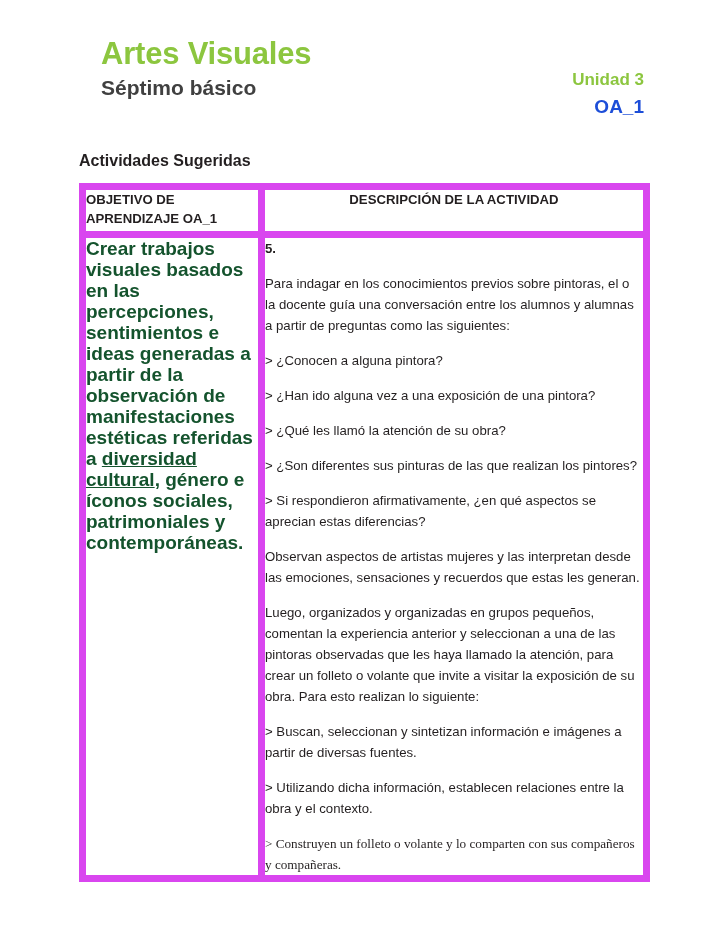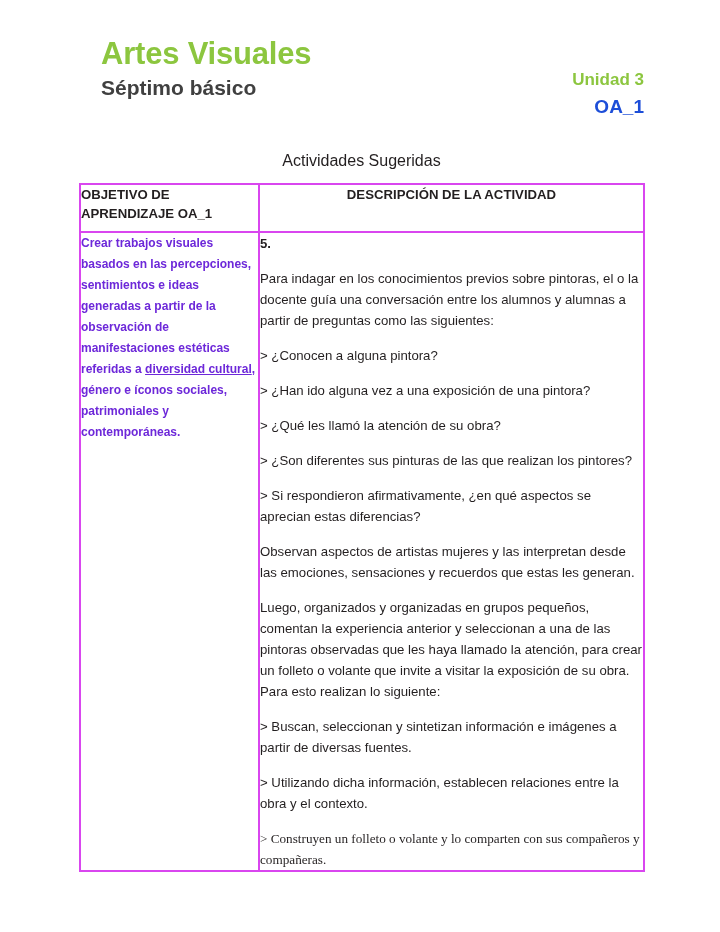--- a/index.html
+++ b/index.html
@@ -74,38 +74,38 @@
     margin-top: 3px;
     white-space: nowrap;
   }
 
   
   .section-title {
     position: absolute;
     left: 79px;
     top: 150px;
     width: 565px;
-    text-align: center;
+    text-align: left;
     font-size: 16px;
-    font-weight: normal;
+    font-weight: bold;
     color: #231f20;
     line-height: 22px;
   }
 
   
   .tbl {
     position: absolute;
     left: 79px;
     top: 183px;
     width: 564px;
     border-collapse: collapse;
     table-layout: fixed;
   }
   .tbl td, .tbl th {
-    border: 2px solid #d946ef;
+    border: 7px solid #d946ef;
     vertical-align: top;
     padding: 0;
   }
   .col-left  { width: 179px; }
   .col-right { width: 385px; }
 
   .th-left {
     padding: 8px 8px 8px 7px;
     font-size: 13.2px;
     font-weight: bold;
@@ -118,24 +118,24 @@
     padding: 8px 8px 8px 8px;
     font-size: 13.2px;
     font-weight: bold;
     line-height: 19px;
     height: 48px;
     box-sizing: border-box;
   }
 
   .cell-left {
     padding: 9px 9px 10px 7px;
-    font-size: 12px;
+    font-size: 19px;
     font-weight: bold;
     line-height: 21px;
-    color: #6d28d9;
+    color: #14532d;
   }
   .cell-left .u { text-decoration: underline; }
 
   .cell-right {
     padding: 9px 9px 14px 10px;
     font-size: 13.2px;
     font-weight: normal;
     line-height: 21px;
     color: #231f20;
   }

